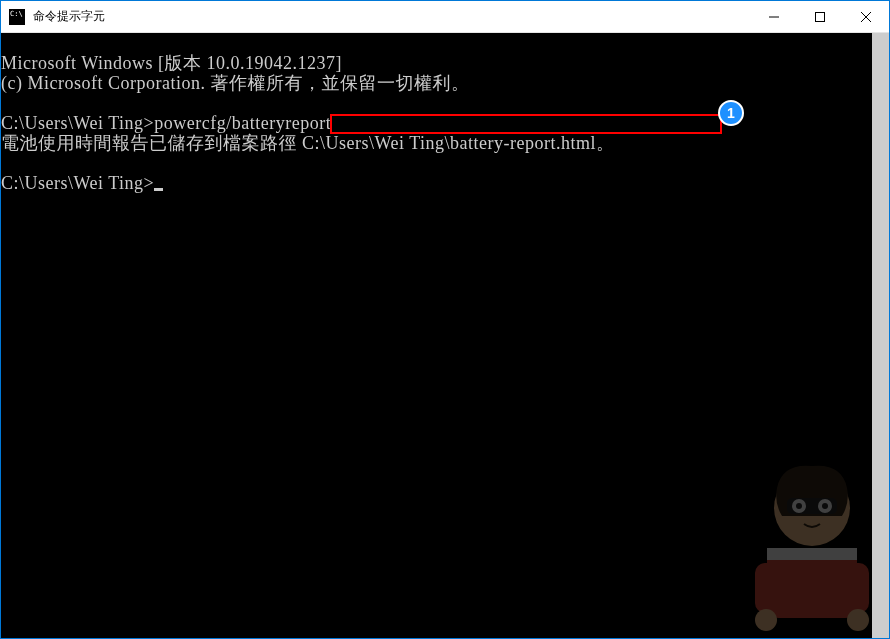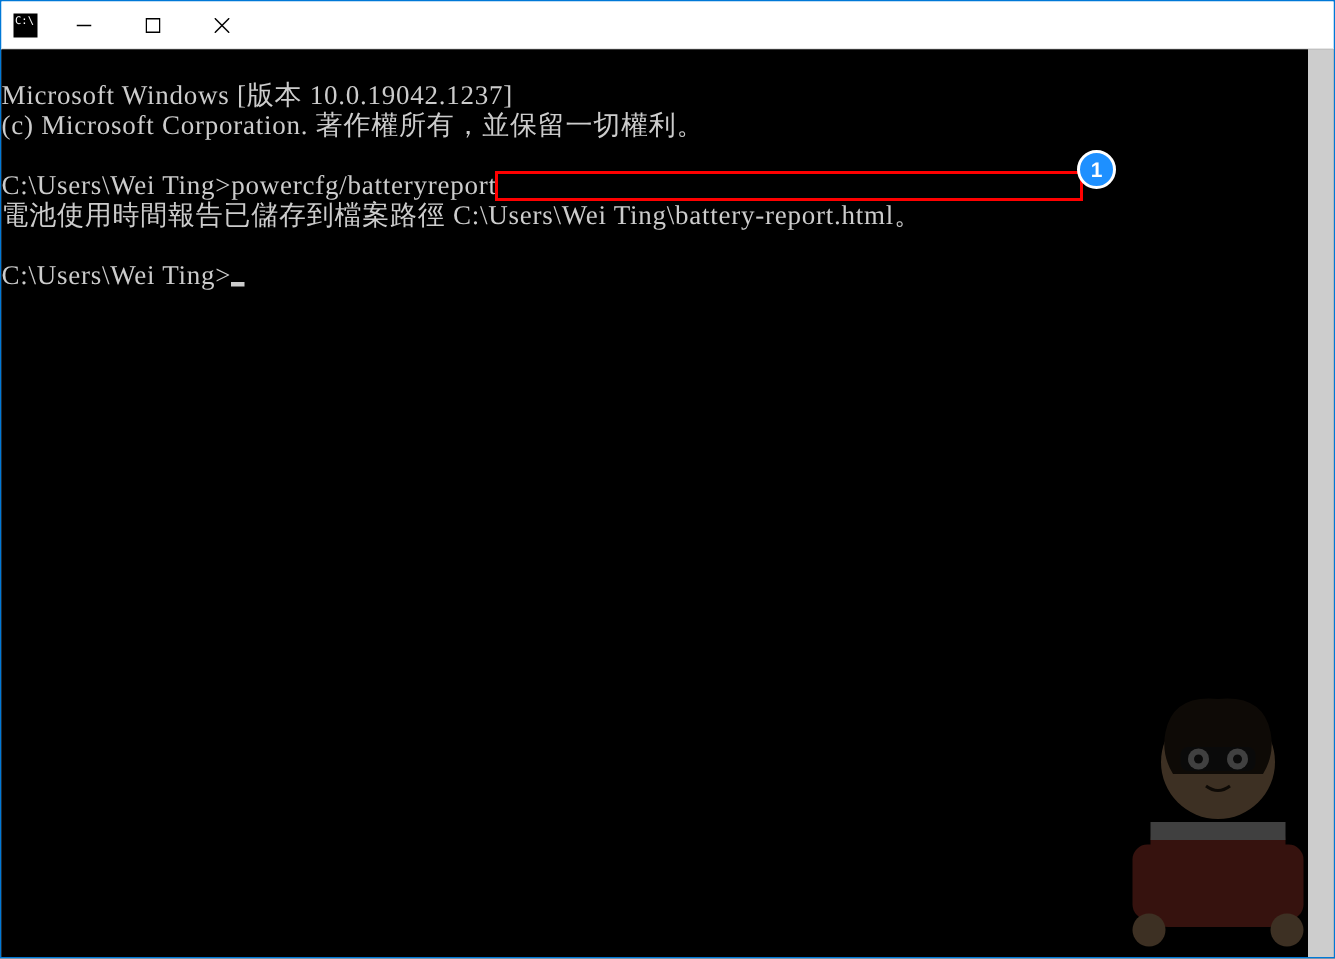--- a/index.html
+++ b/index.html
@@ -144,20 +144,21 @@
       opacity: 0.25;
       pointer-events: none;
     }
   </style>
 </head>
 <body>
 
 <div class="window">
   <div class="titlebar">
     <div class="titlebar-icon"></div>
+    <div class="titlebar-title">命令提示字元</div>
     <div class="titlebar-controls">
       <div class="titlebar-btn">
         <svg viewBox="0 0 10 10">
             <line x1="0" y1="5" x2="10" y2="5" stroke="currentColor" stroke-width="1"></line>
           </svg>
       </div>
       <div class="titlebar-btn">
         <svg viewBox="0 0 10 10">
             <rect x="0.5" y="0.5" width="9" height="9" fill="none" stroke="currentColor" stroke-width="1"></rect>
           </svg>

